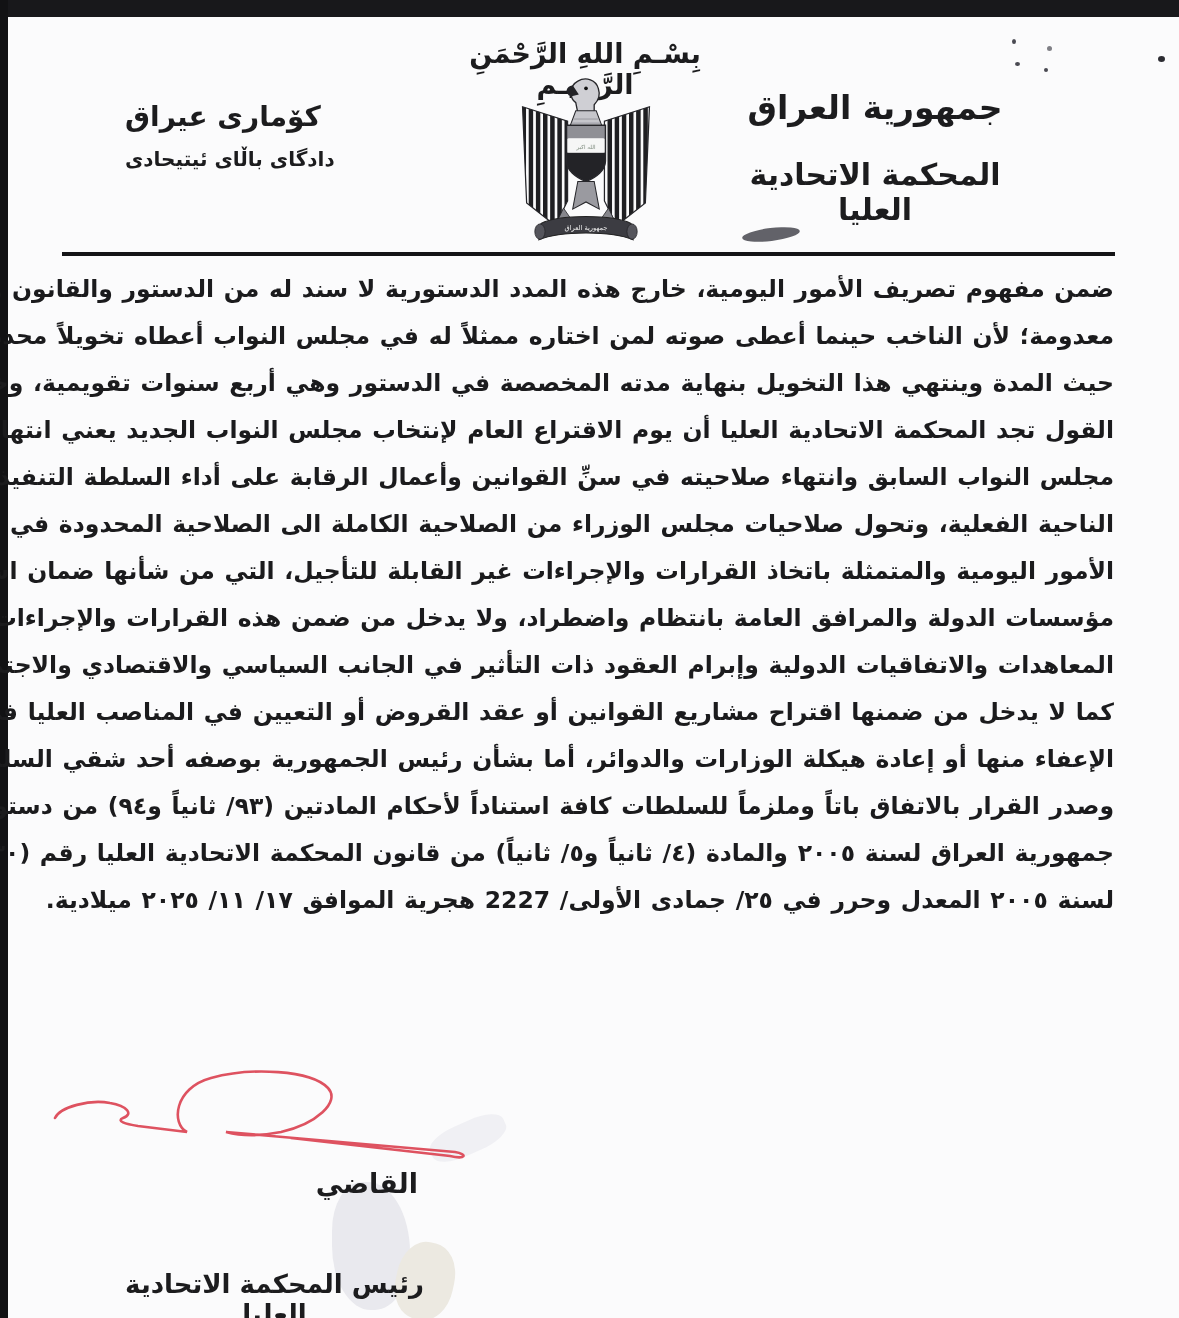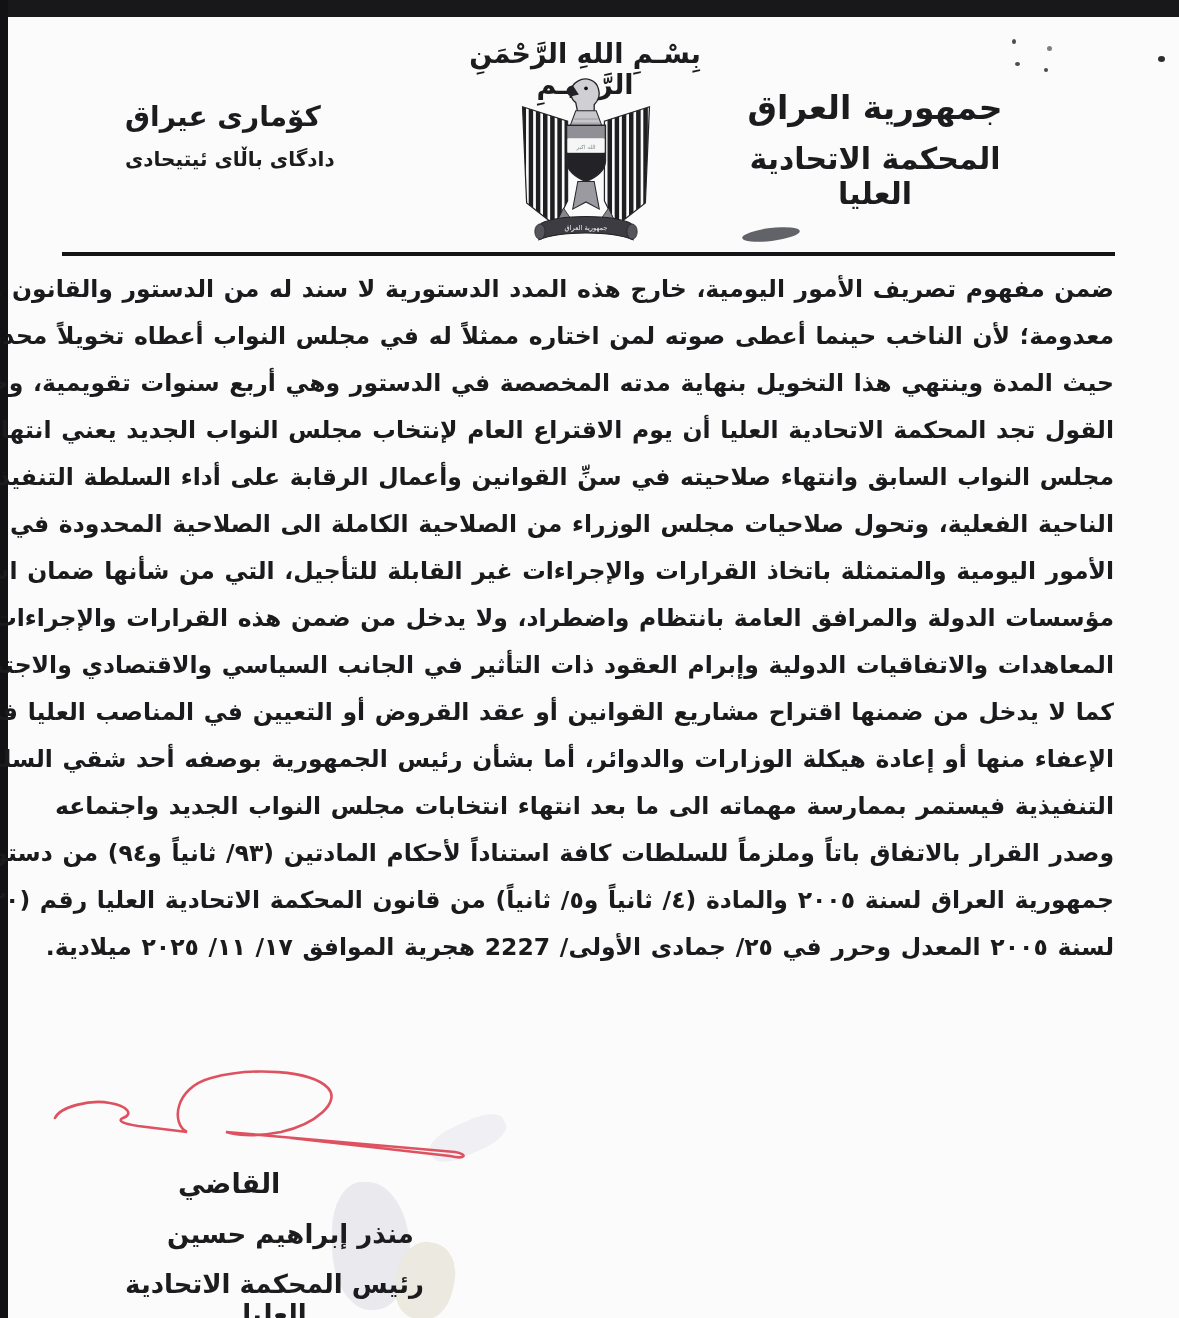--- a/index.html
+++ b/index.html
@@ -7,39 +7,39 @@
     position:relative;width:1179px;height:1318px;overflow:hidden;
     background:#fbfbfc;color:#1c1c1e;
     font-family:"DejaVu Sans",sans-serif;
   }
   .strip-top{position:absolute;left:0;top:0;width:1179px;height:17px;background:#18181b;}
   .strip-left{position:absolute;left:0;top:0;width:8px;height:1318px;background:#121214;}
   .abs{position:absolute;}
   
   .hdr-right{left:725px;top:88px;width:300px;text-align:center;direction:rtl;}
   .hdr-right .l1{font-size:33px;font-weight:700;letter-spacing:-1px;}
-  .hdr-right .l2{font-size:30px;font-weight:700;margin-top:14px;letter-spacing:-1px;}
+  .hdr-right .l2{font-size:30px;font-weight:700;margin-top:30px;letter-spacing:-1px;}
   .hdr-right .l3{font-size:26px;font-weight:700;margin-top:16px;}
   .hdr-left{left:125px;top:100px;width:315px;text-align:left;direction:rtl;}
   .hdr-left .l1{font-size:28px;font-weight:700;}
   .hdr-left .l2{font-size:20px;font-weight:700;margin-top:14px;}
   .basmala{left:450px;top:38px;width:270px;text-align:center;font-size:27px;font-weight:700;direction:rtl;}
   .emblem{left:514px;top:74px;width:144px;height:174px;}
   .divider{left:62px;top:252px;width:1053px;height:4px;background:#141416;}
   .smudge{left:742px;top:228px;width:58px;height:13px;background:#3c3c44;border-radius:50%;
           transform:rotate(-7deg);opacity:.8;}
   
   .body-text{left:76px;top:266px;width:1038px;direction:rtl;}
   .bline{
     height:47px;line-height:47px;font-size:23.5px;font-weight:700;color:#1b1b1d;
     text-align:justify;text-align-last:justify;word-spacing:1.5px;white-space:nowrap;
   }
   
   .sig-svg{left:35px;top:1052px;width:470px;height:122px;}
-  .sig-title{left:178px;top:1168px;width:240px;text-align:left;font-size:27px;font-weight:700;}
+  .sig-title{left:178px;top:1168px;width:240px;text-align:right;font-size:27px;font-weight:700;}
   .sig-name{left:148px;top:1219px;width:285px;text-align:center;font-size:26px;font-weight:700;}
   .sig-role{left:112px;top:1269px;width:325px;text-align:center;font-size:26px;font-weight:700;}
   
   .blob1{left:332px;top:1182px;width:78px;height:128px;background:#e9e9ee;border-radius:38% 55% 45% 50%;}
   .blob2{left:396px;top:1242px;width:58px;height:78px;background:#ece9e1;border-radius:45%;transform:rotate(12deg);}
   .blob3{left:428px;top:1122px;width:80px;height:32px;background:#f0f0f4;transform:rotate(-24deg);border-radius:40%;}
   .speck{position:absolute;background:#4a4a52;border-radius:50%;}
   .sig-text{z-index:5;position:absolute;}
 </style>
 </head>
@@ -111,21 +111,20 @@
       <div class="bline">معدومة؛ لأن الناخب حينما أعطى صوته لمن اختاره ممثلاً له في مجلس النواب أعطاه تخويلاً محدداً من</div>
       <div class="bline">حيث المدة وينتهي هذا التخويل بنهاية مدته المخصصة في الدستور وهي أربع سنوات تقويمية، وخلاصة</div>
       <div class="bline">القول تجد المحكمة الاتحادية العليا أن يوم الاقتراع العام لإنتخاب مجلس النواب الجديد يعني انتهاء ولاية</div>
       <div class="bline">مجلس النواب السابق وانتهاء صلاحيته في سنِّ القوانين وأعمال الرقابة على أداء السلطة التنفيذية من</div>
       <div class="bline">الناحية الفعلية، وتحول صلاحيات مجلس الوزراء من الصلاحية الكاملة الى الصلاحية المحدودة في تصريف</div>
       <div class="bline">الأمور اليومية والمتمثلة باتخاذ القرارات والإجراءات غير القابلة للتأجيل، التي من شأنها ضمان استمرار عمل</div>
       <div class="bline">مؤسسات الدولة والمرافق العامة بانتظام واضطراد، ولا يدخل من ضمن هذه القرارات والإجراءات التوقيع على</div>
       <div class="bline">المعاهدات والاتفاقيات الدولية وإبرام العقود ذات التأثير في الجانب السياسي والاقتصادي والاجتماعي للبلاد،</div>
       <div class="bline">كما لا يدخل من ضمنها اقتراح مشاريع القوانين أو عقد القروض أو التعيين في المناصب العليا في الدولة أو</div>
       <div class="bline">الإعفاء منها أو إعادة هيكلة الوزارات والدوائر، أما بشأن رئيس الجمهورية بوصفه أحد شقي السلطة</div>
-      <div class="bline">التنفيذية فيستمر بممارسة مهماته الى ما بعد انتهاء انتخابات مجلس النواب الجديد واجتماعه</div>
       <div class="bline">وصدر القرار بالاتفاق باتاً وملزماً للسلطات كافة استناداً لأحكام المادتين (٩٣/ ثانياً و٩٤) من دستور</div>
       <div class="bline">جمهورية العراق لسنة ٢٠٠٥ والمادة (٤/ ثانياً و٥/ ثانياً) من قانون المحكمة الاتحادية العليا رقم (٣٠)</div>
       <div class="bline">لسنة ٢٠٠٥ المعدل وحرر في ٢٥/ جمادى الأولى/ 2227 هجرية الموافق ١٧/ ١١/ ٢٠٢٥ ميلادية.</div>
     </div>
 
   <div class="abs blob3"></div>
   <div class="abs blob1"></div>
   <div class="abs blob2"></div>
 
   <div class="abs sig-svg">
@@ -139,21 +138,20 @@
                C 216,15 276,18 293,36
                C 306,50 281,72 246,80
                C 226,84 206,84 191,80
                L 420,100
                C 433,102 431,108 415,104
                L 256,86" fill="none" stroke="#de5260" stroke-width="2.6" stroke-linecap="round"></path>
     </svg>
   </div>
 
   <div class="abs sig-title sig-text">القاضي</div>
-  <div class="abs sig-name sig-text">منذر إبراهيم حسين</div>
   <div class="abs sig-role sig-text">رئيس المحكمة الاتحادية العليا</div>
 
   <div class="speck" style="left:1012px;top:39px;width:4px;height:5px;"></div>
   <div class="speck" style="left:1047px;top:46px;width:5px;height:5px;opacity:.7;"></div>
   <div class="speck" style="left:1015px;top:62px;width:5px;height:4px;"></div>
   <div class="speck" style="left:1044px;top:68px;width:4px;height:4px;"></div>
   <div class="speck" style="left:1158px;top:56px;width:7px;height:6px;background:#2c2c32;"></div>
 
 </div>
 

